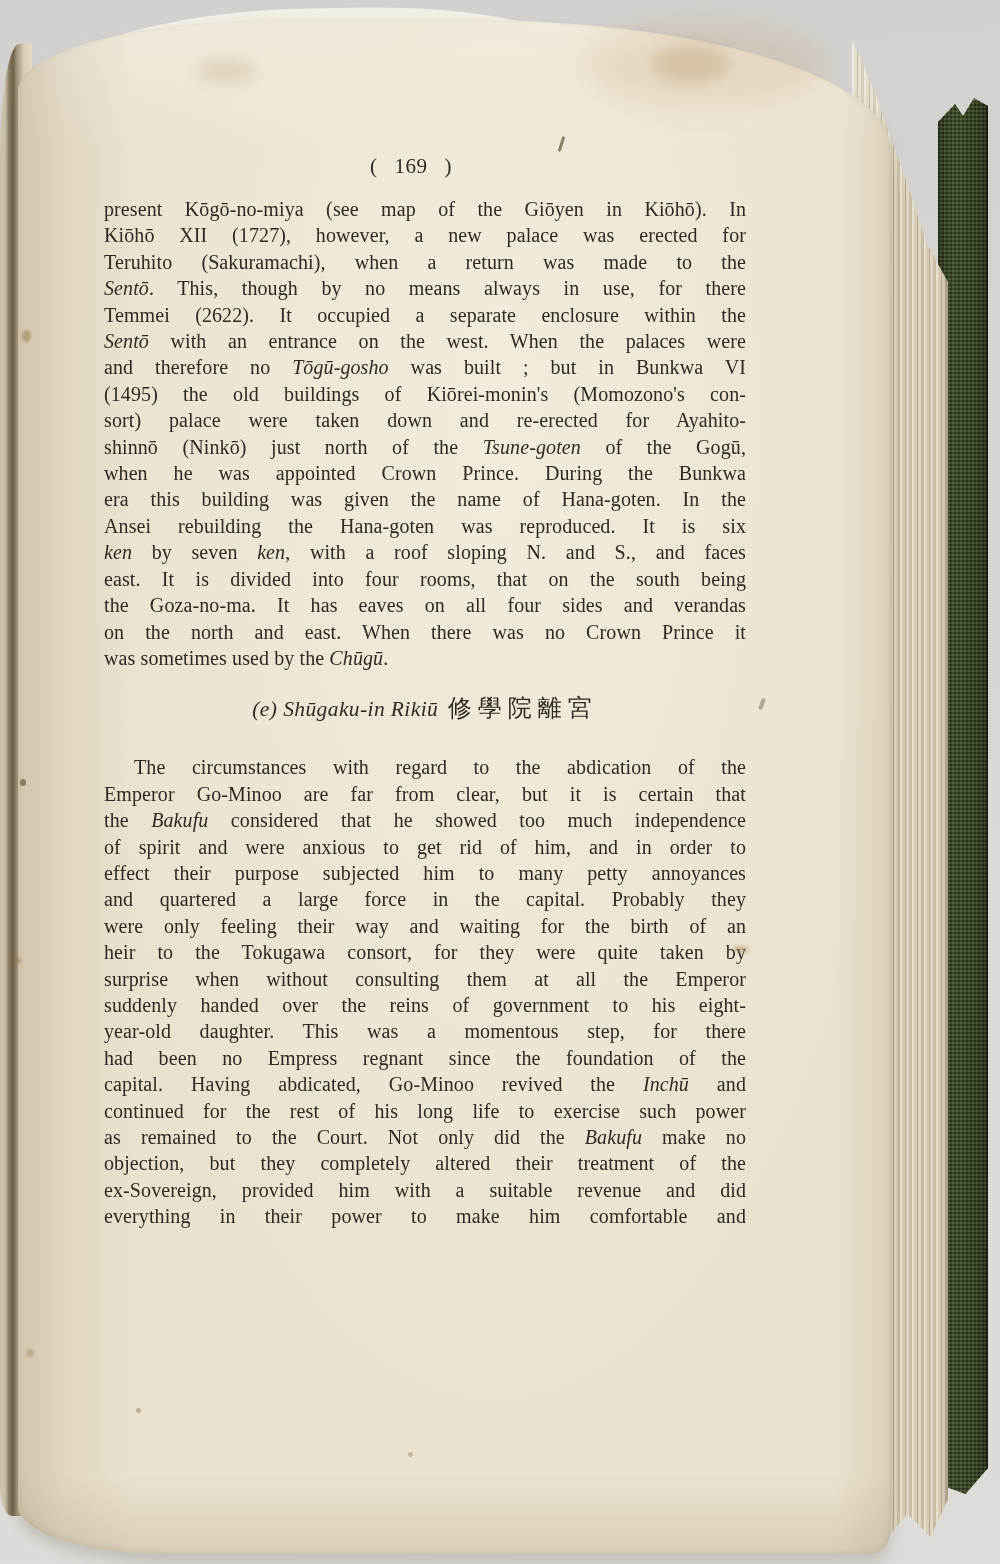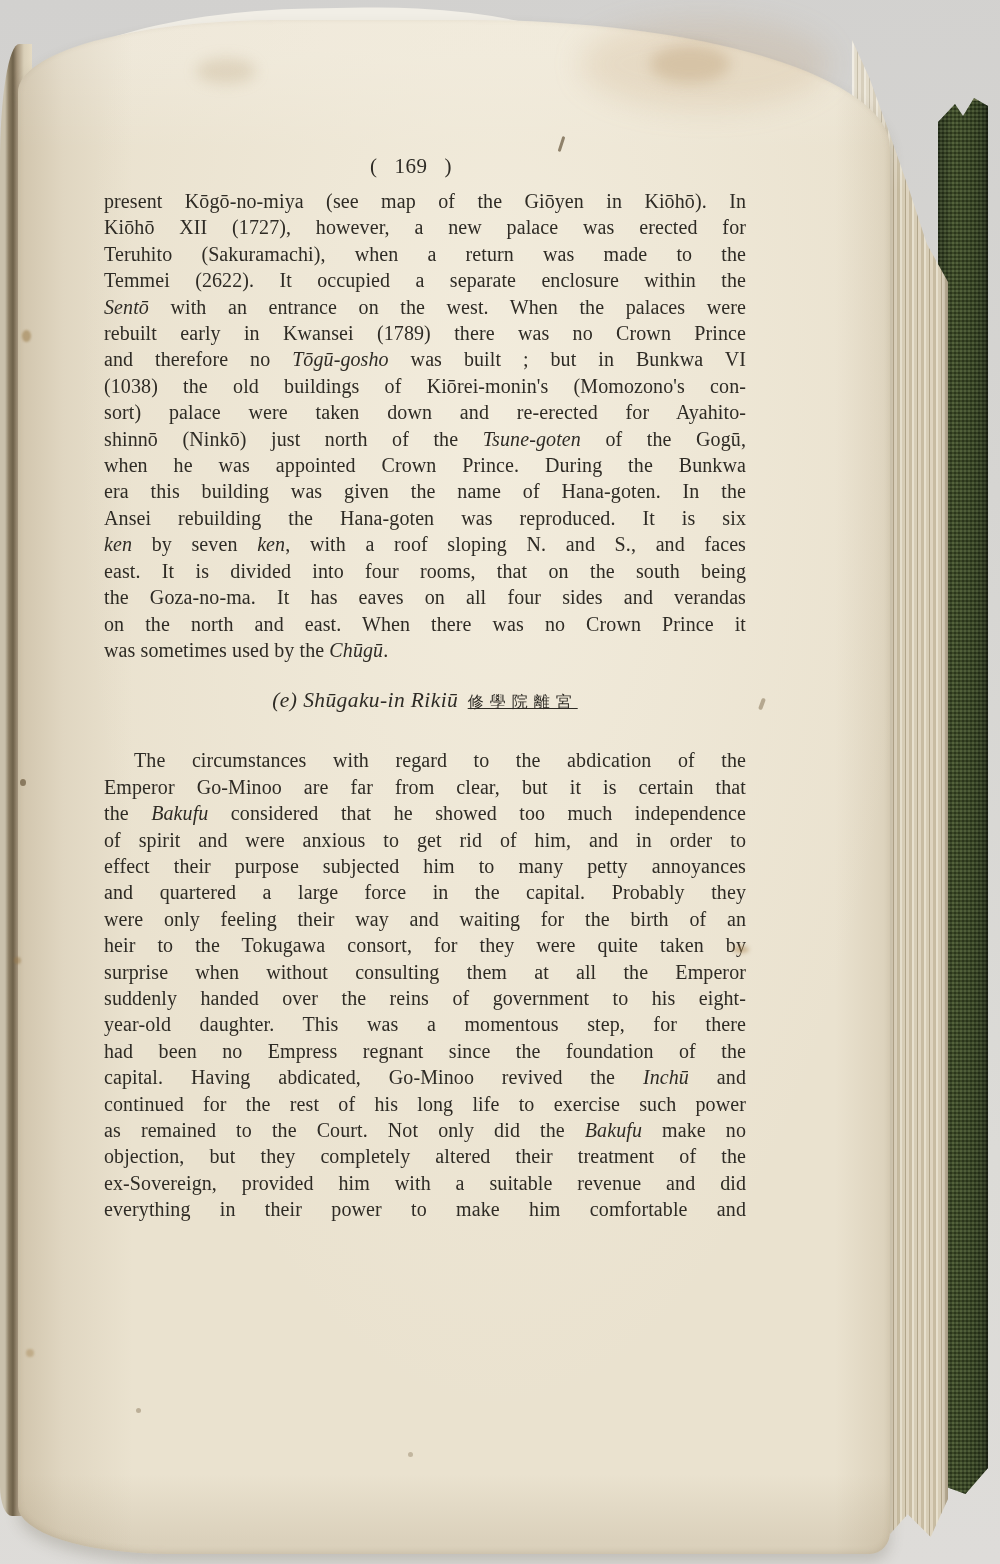--- a/index.html
+++ b/index.html
@@ -54,27 +54,27 @@
   }
   .textblock{
     position:absolute; left:86px; top:132px; width:642px;
     color:#2e2b25; font-size:20px; line-height:26.4px; letter-spacing:.1px;
   }
   .pageno{
     text-align:center; font-size:21px; height:28px; line-height:28px;
     transform:translateX(-14px); letter-spacing:.5px;
   }
   .pageno .num{margin:0 17px;}
-  .para1{margin-top:8px;}
+  .para1{margin-top:16px;}
   .tline{ text-align:justify; text-align-last:justify; text-justify:inter-word; }
   .tline.noJust{ text-align-last:left; }
   .tline.ind{ text-indent:30px; }
   .heading{ margin-top:22px; text-align:center; font-size:21.5px; line-height:30px; white-space:nowrap; }
   .heading .hroman{ letter-spacing:.4px; }
-  .heading .hcjk{ font-style:normal; font-size:16px; letter-spacing:6px; margin-left:4px;text-decoration:underline; }
+  .heading .hcjk{ font-style:normal; font-size:24px; letter-spacing:6px; margin-left:4px; }
   .para2{ margin-top:30px; }
   i{ font-style:italic; }
   .stain{ position:absolute; border-radius:50%; pointer-events:none; }
   .s1{left:580px;top:18px;width:250px;height:92px;background:rgba(186,152,100,.18);filter:blur(14px);}
   .s2{left:650px;top:45px;width:80px;height:38px;background:rgba(166,128,76,.25);filter:blur(7px);}
   .s3{left:196px;top:58px;width:60px;height:26px;background:rgba(170,140,95,.22);filter:blur(7px);}
   .s4{left:560px;top:136px;width:3px;height:16px;background:#6f5f45;border-radius:2px;transform:rotate(18deg);opacity:.75;}
   .s5{left:22px;top:330px;width:9px;height:12px;background:rgba(150,118,66,.5);filter:blur(1px);}
   .s6{left:20px;top:779px;width:6px;height:7px;background:rgba(90,72,44,.6);}
   .s7{left:14px;top:957px;width:7px;height:7px;background:rgba(150,118,66,.45);filter:blur(1px);}
@@ -96,25 +96,25 @@
   <div class="page">
     <div class="textblock">
       <div class="pageno">
         <span>(</span><span class="num">169</span><span>)</span>
       </div>
 
       <div class="para para1">
           <div class="tline">present Kōgō-no-miya (see map of the Giōyen in Kiōhō).  In</div>
           <div class="tline">Kiōhō XII (1727), however, a new palace was erected for</div>
           <div class="tline">Teruhito (Sakuramachi), when a return was made to the</div>
+          <div class="tline"><i>Sentō</i>.  This, though by no means always in use, for there</div>
           <div class="tline">Temmei (2622).  It occupied a separate enclosure within the</div>
           <div class="tline"><i>Sentō</i> with an entrance on the west.  When the palaces were</div>
-          <div class="tline">rebuilt early in Kwansei (1789) there was no Crown Prince</div>
           <div class="tline">and therefore no <i>Tōgū-gosho</i> was built ; but in Bunkwa VI</div>
-          <div class="tline">(1038) the old buildings of Kiōrei-monin's (Momozono's con-</div>
+          <div class="tline">(1495) the old buildings of Kiōrei-monin's (Momozono's con-</div>
           <div class="tline">sort) palace were taken down and re-erected for Ayahito-</div>
           <div class="tline">shinnō (Ninkō) just north of the <i>Tsune-goten</i> of the Gogū,</div>
           <div class="tline">when he was appointed Crown Prince.  During the Bunkwa</div>
           <div class="tline">era this building was given the name of Hana-goten.  In the</div>
           <div class="tline">Ansei rebuilding the Hana-goten was reproduced.  It is six</div>
           <div class="tline"><i>ken</i> by seven <i>ken</i>, with a roof sloping N. and S., and faces</div>
           <div class="tline">east.  It is divided into four rooms, that on the south being</div>
           <div class="tline">the Goza-no-ma.  It has eaves on all four sides and verandas</div>
           <div class="tline">on the north and east.  When there was no Crown Prince it</div>
           <div class="tline noJust">was sometimes used by the <i>Chūgū</i>.</div>

